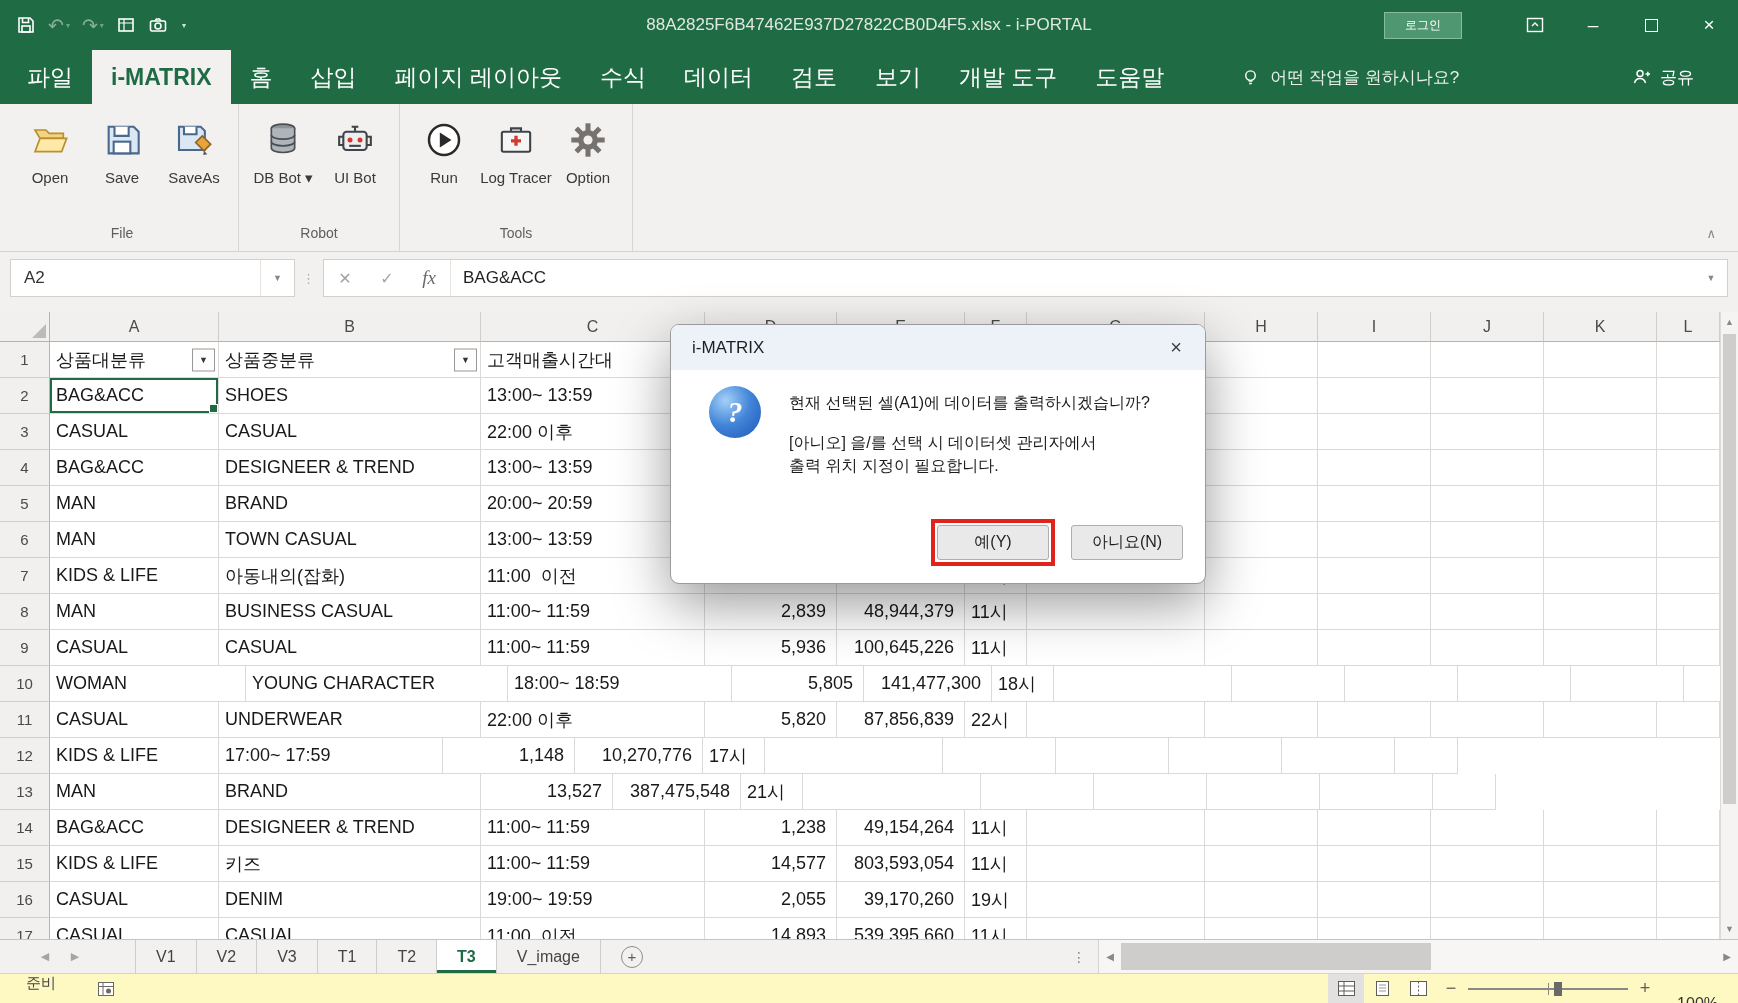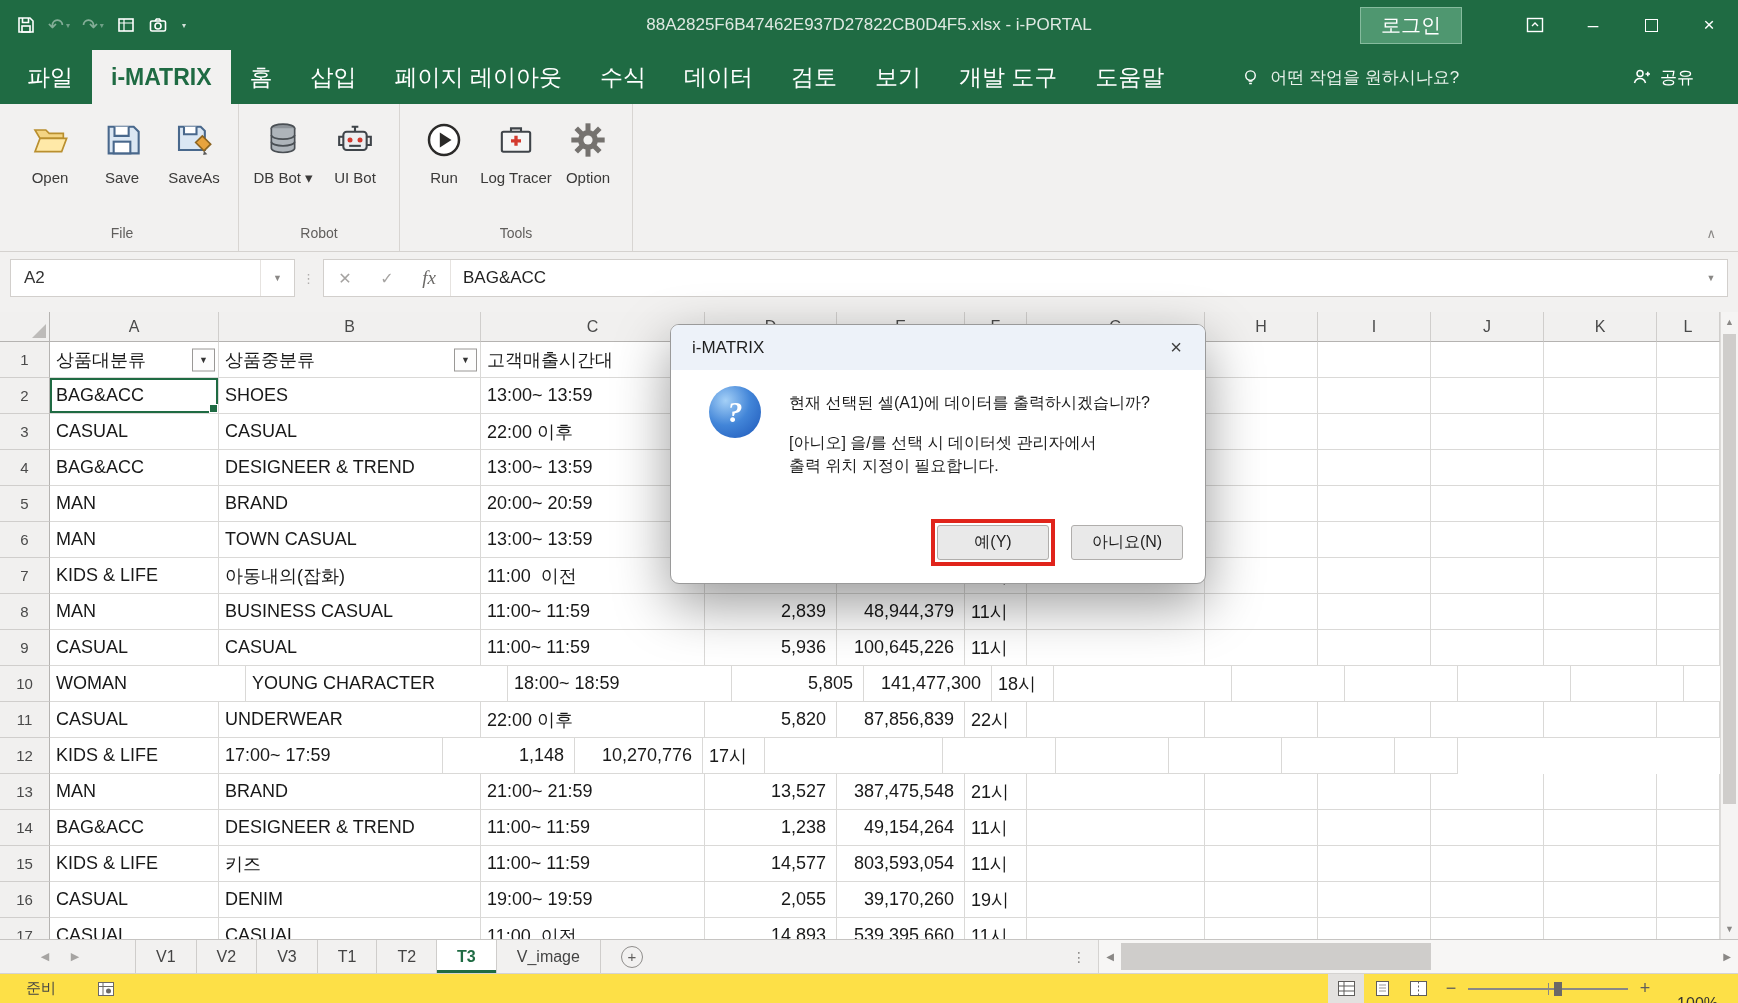--- a/index.html
+++ b/index.html
@@ -10,21 +10,21 @@
 
   
   .titlebar { height:50px; background:var(--green); display:flex; align-items:center; color:#fff; flex:0 0 auto; position:relative; }
   .qat { display:flex; align-items:center; gap:12px; padding-left:16px; }
   .qat-btn { height:30px; display:flex; align-items:center; justify-content:center; color:#fff; }
   .qat-btn.dim { opacity:.45; }
   .qat-undo,.qat-redo { font-size:19px; }
   .mini-caret { font-size:8px; margin-left:2px; opacity:.8; }
   .win-title { position:absolute; left:50%; top:0; transform:translateX(-50%); height:50px; display:flex; align-items:center; font-size:17px; color:#dfe9e2; white-space:nowrap; }
   .title-right { margin-left:auto; display:flex; align-items:center; height:100%; }
-  .login-btn { background:#4f9770; border:1px solid #86bb9e; color:#fff; font-size:20px; padding:4px 20px; margin-right:44px; cursor:default; }
+  .login-btn { background:#4f9770; border:1px solid #86bb9e; color:#fff; font-size:12px; padding:4px 20px; margin-right:44px; cursor:default; }
   .win-ctl { width:58px; height:100%; display:flex; align-items:center; justify-content:center; color:#fff; font-size:19px; }
   .max-box { width:13px; height:13px; border:1.6px solid #fff; display:inline-block; }
 
   
   .tabrow { height:54px; background:var(--green); display:flex; align-items:stretch; color:#fff; flex:0 0 auto; }
   .rtabs { display:flex; align-items:stretch; padding-left:8px; }
   .rtab { display:flex; align-items:center; padding:0 19px; font-size:23px; }
   .rtab.active { background:var(--ribbon-bg); color:var(--green); font-weight:700; }
   .tab-search { display:flex; align-items:center; gap:10px; margin-left:58px; font-size:17px; color:#e8f1ea; }
   .tab-share { margin-left:auto; display:flex; align-items:center; gap:9px; padding-right:44px; font-size:17px; }
@@ -92,21 +92,21 @@
   .stab.active { background:#fff; color:var(--green); font-weight:700; box-shadow:inset 0 -3px 0 var(--green); }
   .sb-add { display:flex; align-items:center; margin-left:20px; }
   .plus-circle { width:22px; height:22px; border:1px solid #8f8d8b; border-radius:50%; color:#5f5d5b; font-size:15px; line-height:20px; text-align:center; }
   .sb-dots { margin-left:auto; display:flex; align-items:center; color:#8a8886; padding:0 12px; font-size:14px; }
   .hscroll { width:640px; display:flex; align-items:center; border-left:1px solid #d5d3d1; background:#f7f6f5; }
   .hs-arrow { width:22px; text-align:center; color:#8a8886; font-size:10px; }
   .hs-track { flex:1; height:100%; position:relative; }
   .hs-thumb { position:absolute; top:3px; bottom:3px; left:0; width:310px; background:#cfcdcb; }
 
   
-  .statusbar { height:30px; background:#fde047; border-top:1px solid #d5d3d1; display:flex; align-items:center; font-size:15px; color:#444; flex:0 0 auto; }
+  .statusbar { height:30px; background:#fef9c3; border-top:1px solid #d5d3d1; display:flex; font-size:15px; color:#444; flex:0 0 auto; }
   .sb-status { padding-left:26px; }
   .sb-macro { margin-left:42px; display:flex; align-items:center; }
   .sb-right { margin-left:auto; display:flex; align-items:center; padding-right:20px; }
   .view-btn { width:36px; height:30px; display:flex; align-items:center; justify-content:center; }
   .view-btn.pressed { background:#e3e1df; }
   .zoom-btn { width:30px; text-align:center; font-size:18px; color:#5f5d5b; }
   .zoom-slider { width:160px; height:30px; position:relative; display:flex; align-items:center; margin:0 2px; }
   .zs-track { width:100%; height:2px; background:#8a8886; }
   .zs-tick { position:absolute; left:50%; top:9px; width:1px; height:12px; background:#8a8886; }
   .zs-thumb { position:absolute; left:54%; top:8px; width:8px; height:14px; background:#6b6967; }
@@ -519,21 +519,20 @@
             <div class="cell" style="width: 113px;"></div>
             <div class="cell" style="width: 113px;"></div>
             <div class="cell" style="width: 113px;"></div>
             <div class="cell" style="width: 113px;"></div>
             <div class="cell" style="width: 63px;"></div>
           </div>
           <div class="grid-row">
             <div class="row-h">13</div>
             <div class="cell" style="width: 169px;">MAN</div>
             <div class="cell" style="width: 262px;">BRAND</div>
-            <div class="cell" style="width: 224px;">21:00~ 21:59</div>
             <div class="cell num" style="width: 132px;">13,527</div>
             <div class="cell num" style="width: 128px;">387,475,548</div>
             <div class="cell" style="width: 62px;">21시</div>
             <div class="cell" style="width: 178px;"></div>
             <div class="cell" style="width: 113px;"></div>
             <div class="cell" style="width: 113px;"></div>
             <div class="cell" style="width: 113px;"></div>
             <div class="cell" style="width: 113px;"></div>
             <div class="cell" style="width: 63px;"></div>
           </div>

